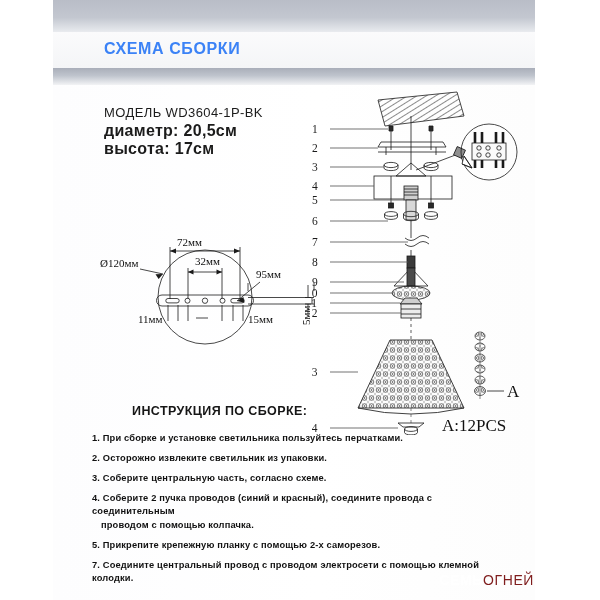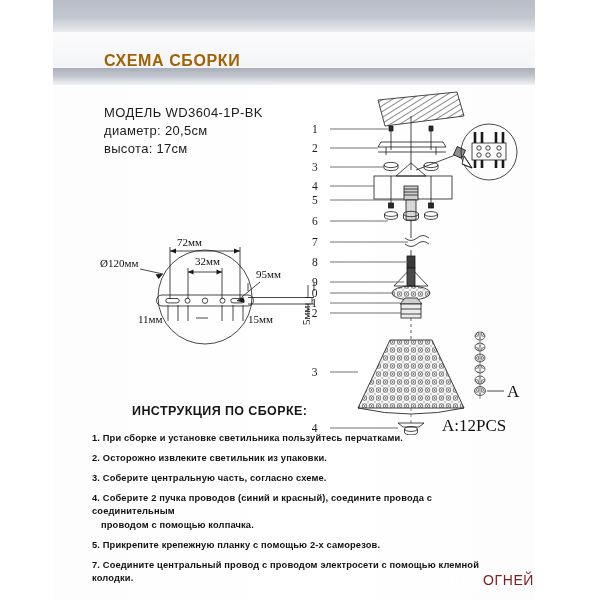--- a/index.html
+++ b/index.html
@@ -19,29 +19,29 @@
   .band-top{position:absolute;left:53px;top:0;width:482px;height:32px;
     background:linear-gradient(180deg,#b9bdc7 0%,#c3c7d0 55%,#e9ebef 100%);}
   .title-strip{position:absolute;left:53px;top:32px;width:482px;height:36px;
     background:linear-gradient(180deg,#fbfbfc 0%,#f4f5f7 100%);}
   .band-sep{position:absolute;left:53px;top:68px;width:482px;height:17px;
     background:linear-gradient(180deg,#a9aeb9 0%,#bfc4cd 45%,#f2f3f5 100%);}
   .band-footer{position:absolute;left:53px;top:565px;width:482px;height:35px;
     background:linear-gradient(180deg,#b6bac4 0%,#b0b5bf 100%);}
 
   .title{
-    position:absolute;left:104px;top:52px;
-    font-size:16px;font-weight:bold;letter-spacing:.6px;color:#a16207;
+    position:absolute;left:104px;top:40px;
+    font-size:16px;font-weight:bold;letter-spacing:.6px;color:#3b82f6;
     font-family:"Liberation Sans",sans-serif;
   }
 
   
   .spec{position:absolute;left:104px;top:104px;color:#1b1b1b;}
-  .spec div{font-size:13px;letter-spacing:.3px;line-height:18px;
-    font-family:"Liberation Sans",sans-serif;font-weight:400;}
+  .spec div{font-size:16px;letter-spacing:.3px;line-height:18px;
+    font-family:"Liberation Sans",sans-serif;font-weight:700;}
   .spec .model{font-size:13px;font-weight:normal;letter-spacing:.4px;}
 
   
   .instr-title{position:absolute;left:92px;top:404px;font-size:12.5px;
     font-weight:bold;letter-spacing:.4px;color:#161616;padding-left:40px;}
   .instr-list{position:absolute;left:92px;top:432px;width:420px;}
   .instr-list .li{font-size:9.3px;line-height:13.4px;color:#111;
     letter-spacing:.15px;margin-bottom:6.6px;font-weight:600;}
   .instr-list .li .cont{display:block;padding-left:9px;}
 

